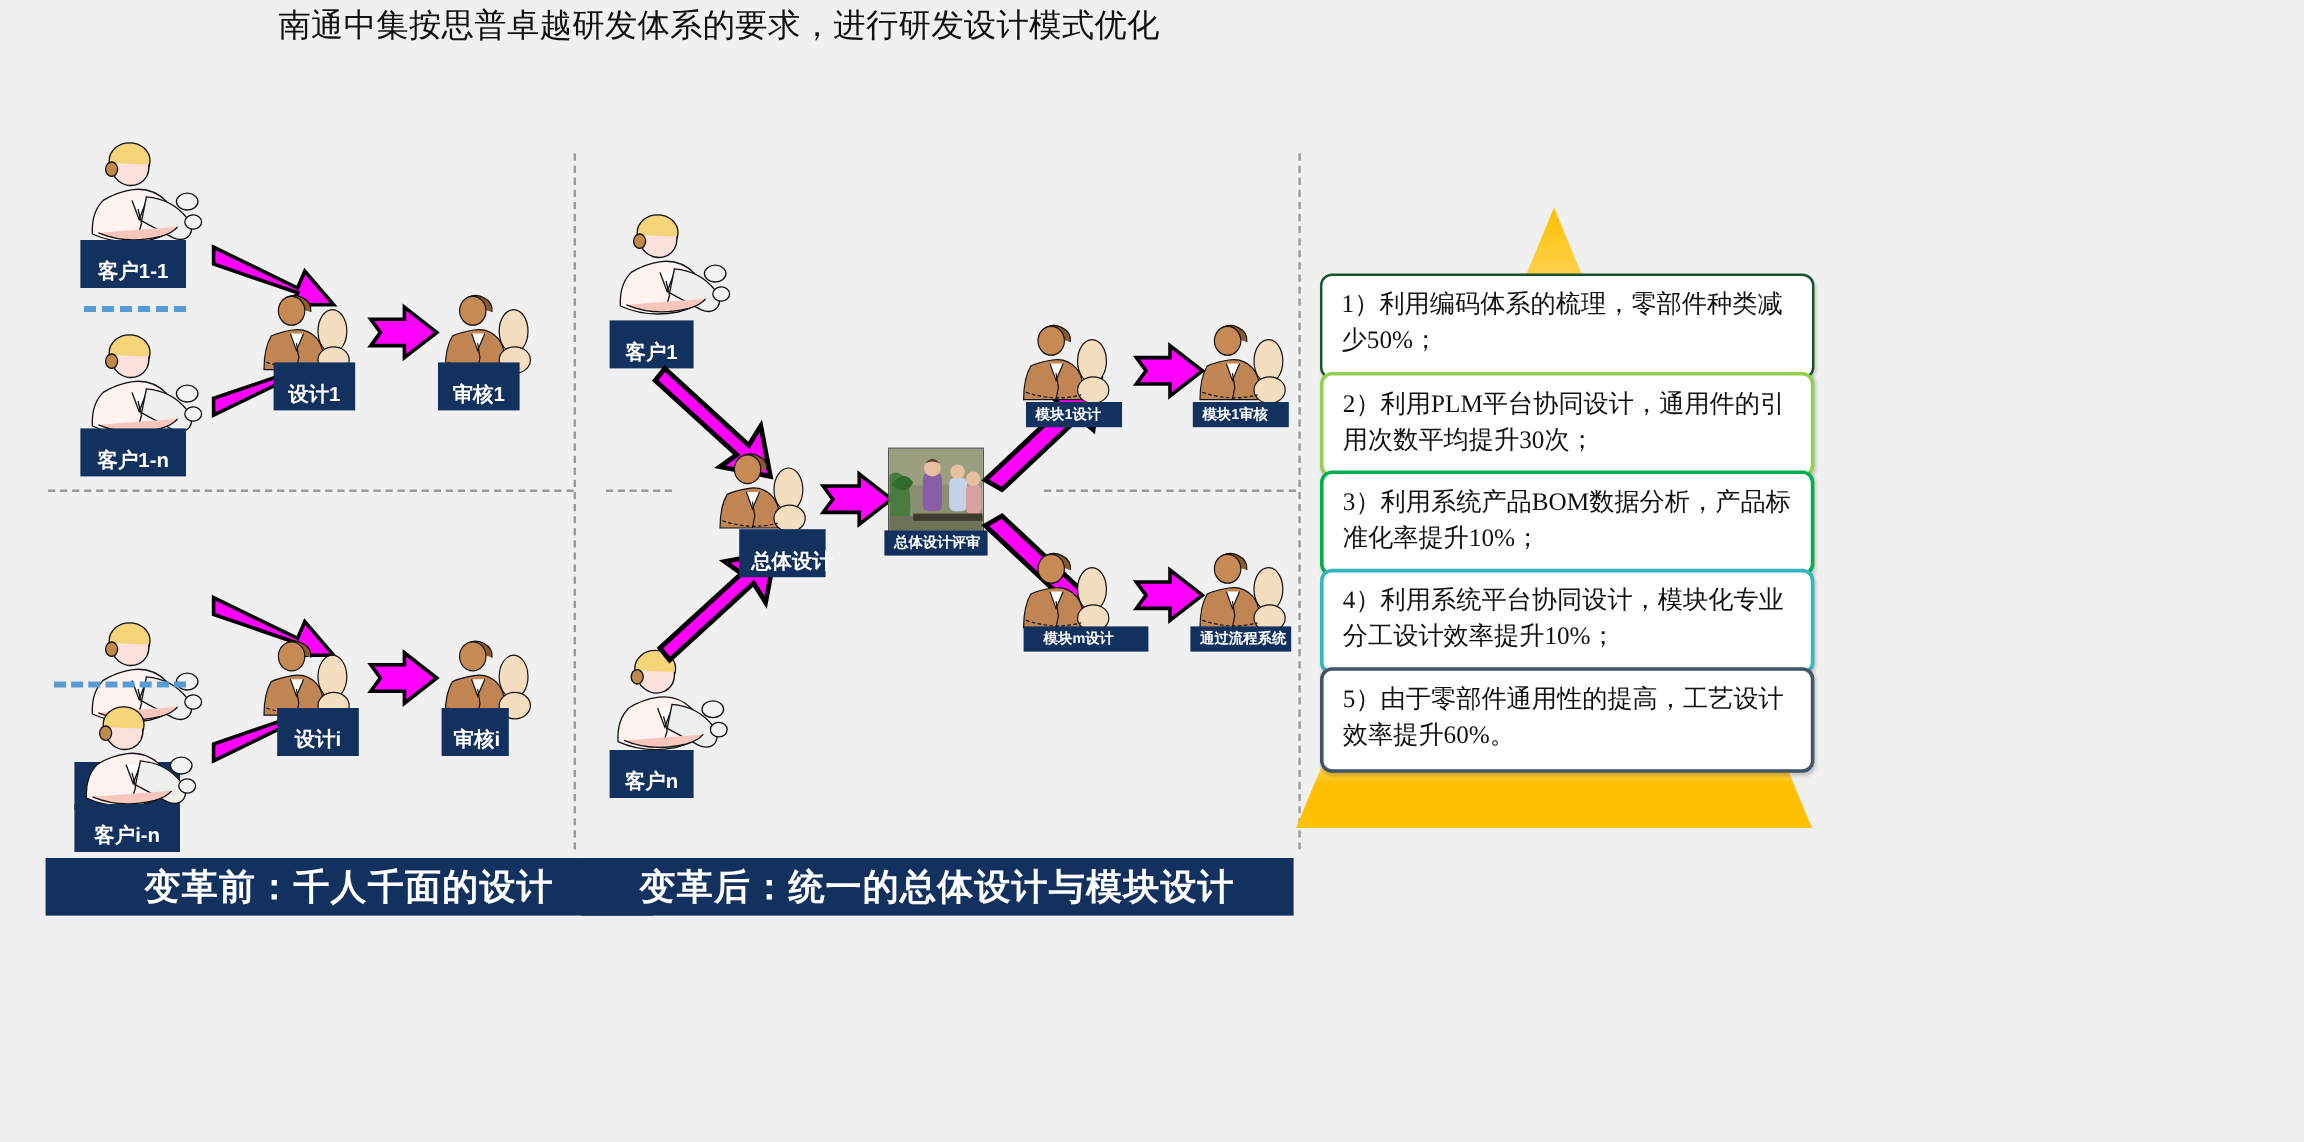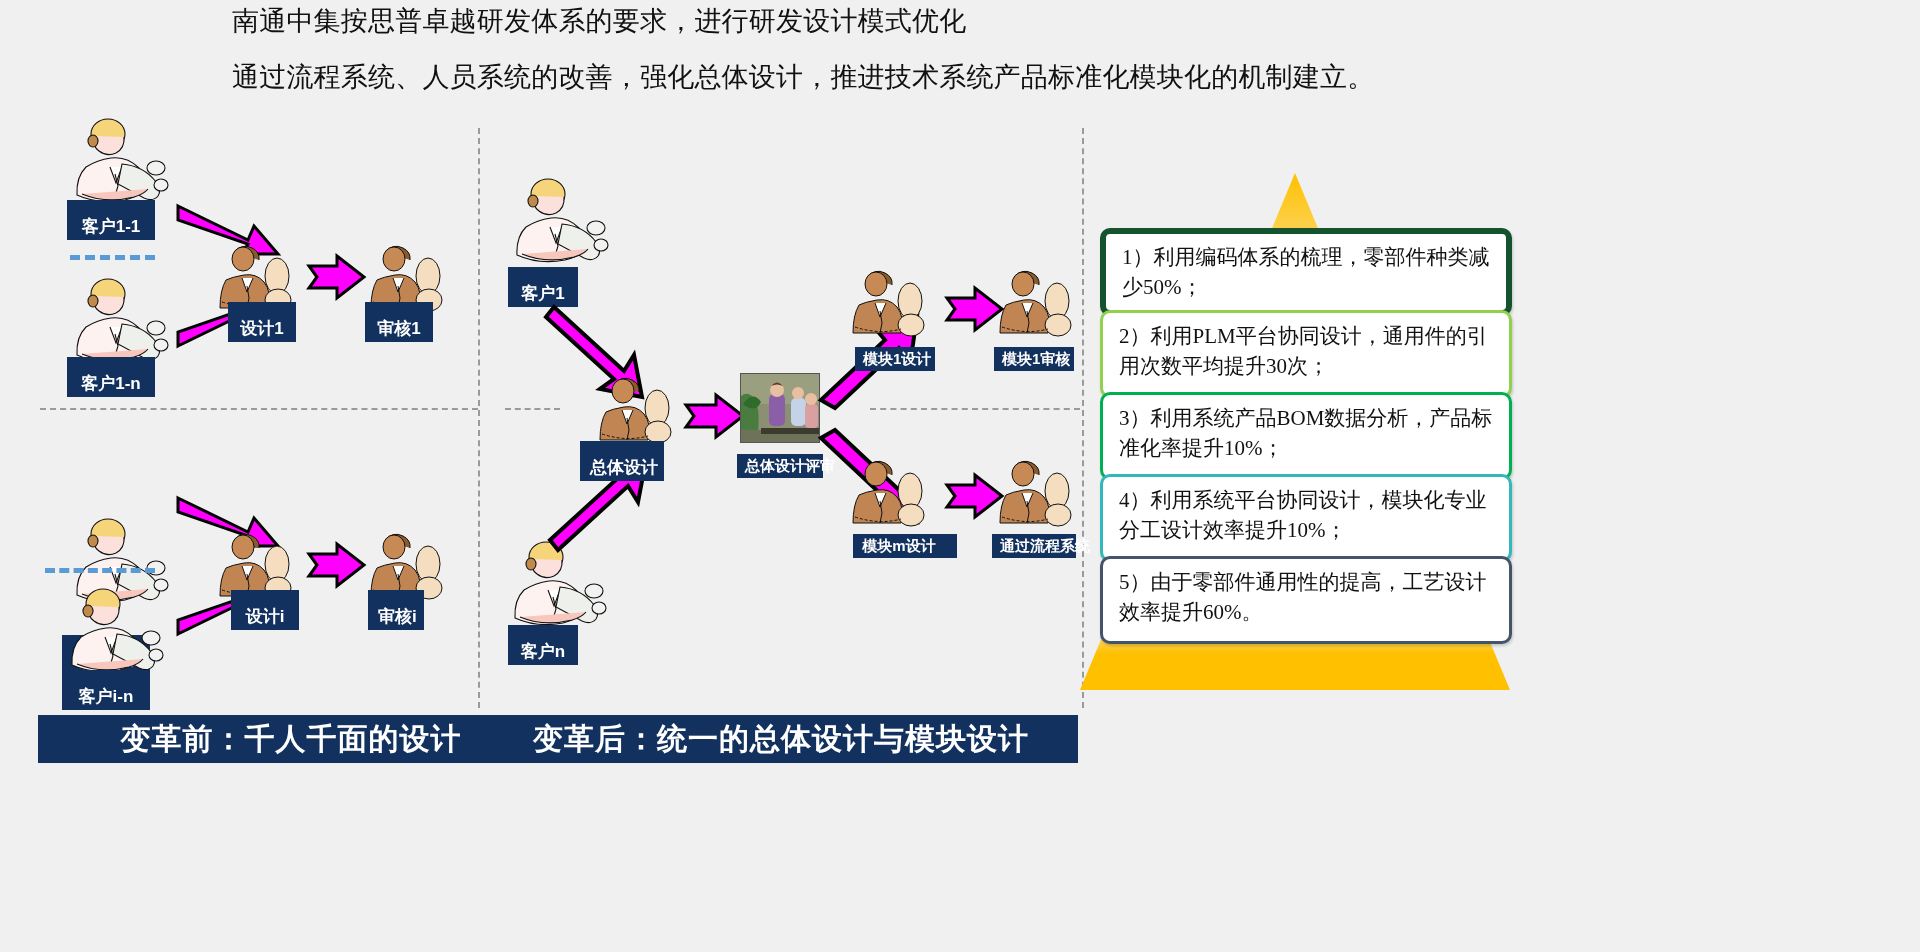--- a/index.html
+++ b/index.html
@@ -34,21 +34,21 @@
     position:absolute;
     background:#12315e;color:#ffffff;
     font-size:17px;font-weight:bold;
     text-align:center;
     padding:18px 10px 5px 10px;
     line-height:1.0;
     white-space:nowrap;
     box-sizing:border-box;
     font-family:"Liberation Sans","DejaVu Sans",sans-serif;
   }
-  .lbl.small{font-size:15px;padding:4px 20px 5px 8px;margin-top:12px;}
+  .lbl.small{font-size:12px;padding:4px 20px 5px 8px;}
 
   
   .person{position:absolute;}
   .person svg{display:block;}
 
   
   .arrow{position:absolute;}
   .arrow svg{display:block;overflow:visible;}
 
   
@@ -82,21 +82,20 @@
     font-family:"Liberation Sans","DejaVu Sans",sans-serif;
   }
 </style>
 </head>
 <body>
 
 <div id="root">
 
   <div class="title-block">
     <div class="title-line l1">南通中集按思普卓越研发体系的要求，进行研发设计模式优化</div>
-    <div class="title-line l2">通过流程系统、人员系统的改善，强化总体设计，推进技术系统产品标准化模块化的机制建立。</div>
   </div>
 
   <div class="divider" style="left:478px;top:128px;height:580px;"></div>
   <div class="divider" style="left:1082px;top:128px;height:580px;"></div>
   <div class="hdivider" style="left:40px;top:408px;width:438px;"></div>
   <div class="hdivider" style="left:870px;top:408px;width:210px;"></div>
   <div class="hdivider" style="left:505px;top:408px;width:55px;"></div>
 
   <div class="person" style="left:60px;top:112px;">
     <svg width="110" height="95" viewBox="0 0 110 95">
@@ -327,21 +326,21 @@
         <ellipse cx="31" cy="19" rx="11" ry="12" fill="#c88a54"></ellipse>
         <path d="M14 40 q-6 10 -6 28 l48 0 q4 -16 -4 -26 q-8 -9 -20 -7 q-12 2 -18 5z" fill="#c08552"></path>
         <path d="M30 38 l5 14 l6 -14" fill="#fff"></path>
         <path d="M35 46 l2 12 l-2 10" stroke="#111"></path>
         <ellipse cx="65" cy="36" rx="12" ry="18" fill="#f5ddc0"></ellipse>
         <ellipse cx="66" cy="60" rx="13" ry="11" fill="#f5ddc0"></ellipse>
         <path d="M10 62 q24 8 46 2" stroke="#111" stroke-dasharray="3 2"></path>
       </g>
     </svg>
   </div>
-  <div class="lbl" style="left:580px;top:441px;width:84px;">总体设计</div>
+  <div class="lbl" style="left:616px;top:441px;width:72px;">总体设计</div>
 
   <div class="arrow" style="left:684px;top:392px;">
     <svg width="62" height="48" viewBox="0 0 62 48">
       <polygon points="2,13 32,13 32,3 59,24 32,45 32,35 2,35 10,24" fill="#ff00ff" stroke="#000" stroke-width="3" stroke-linejoin="miter"></polygon>
     </svg>
   </div>
 
   <div class="photo" style="left:740px;top:373px;width:78px;height:68px;">
     <svg width="78" height="68" viewBox="0 0 78 68">
       <rect width="78" height="68" fill="#8b8f74"></rect>
@@ -457,21 +456,21 @@
           <stop offset="55%" stop-color="#fff0c0" stop-opacity=".5"></stop>
           <stop offset="86%" stop-color="#ffe08a" stop-opacity=".6"></stop>
           <stop offset="93%" stop-color="#ffc000" stop-opacity="1"></stop>
           <stop offset="100%" stop-color="#ffc000" stop-opacity="1"></stop>
         </linearGradient>
       </defs>
       <polygon points="220,8 435,525 5,525" fill="url(#pyr)"></polygon>
     </svg>
   </div>
 
-  <div class="effbox" style="left:1100px;top:228px;width:412px;height:88px;border:6px solid #14532d;">
+  <div class="effbox" style="left:1100px;top:228px;width:412px;height:88px;border:2px solid #14532d;">
     <span>1）利用编码体系的梳理，零部件种类减少50%；</span>
   </div>
 
   <div class="effbox" style="left:1100px;top:310px;width:412px;height:88px;border:3px solid #92d050;">
     <span>2）利用PLM平台协同设计，通用件的引用次数平均提升30次；</span>
   </div>
 
   <div class="effbox" style="left:1100px;top:392px;width:412px;height:88px;border:3px solid #00b050;">
     <span>3）利用系统产品BOM数据分析，产品标准化率提升10%；</span>
   </div>

